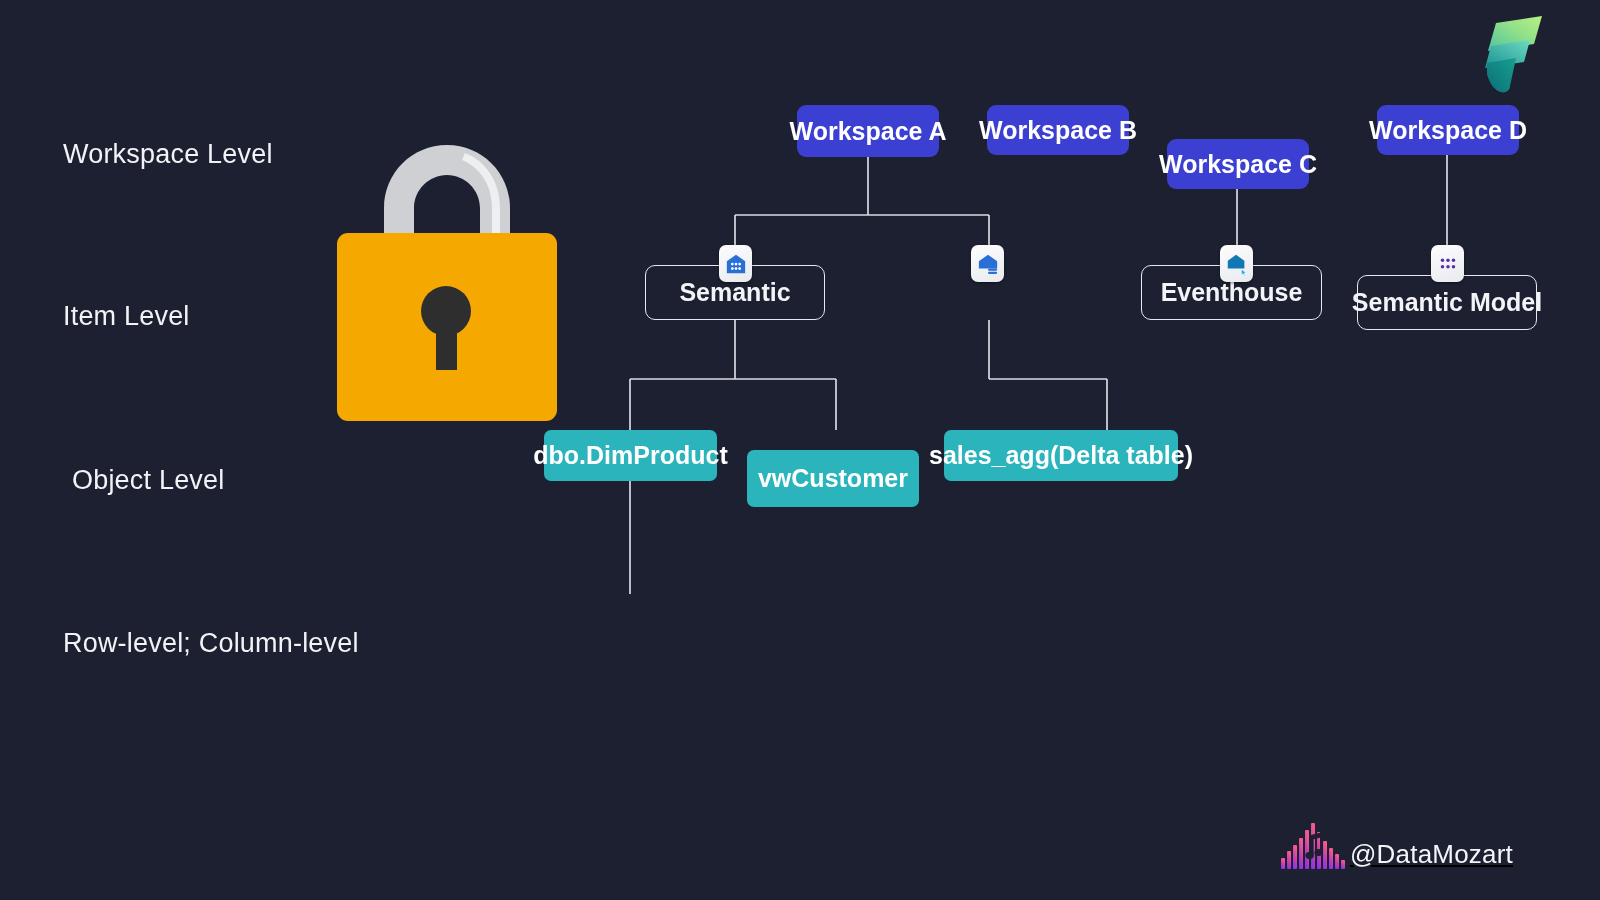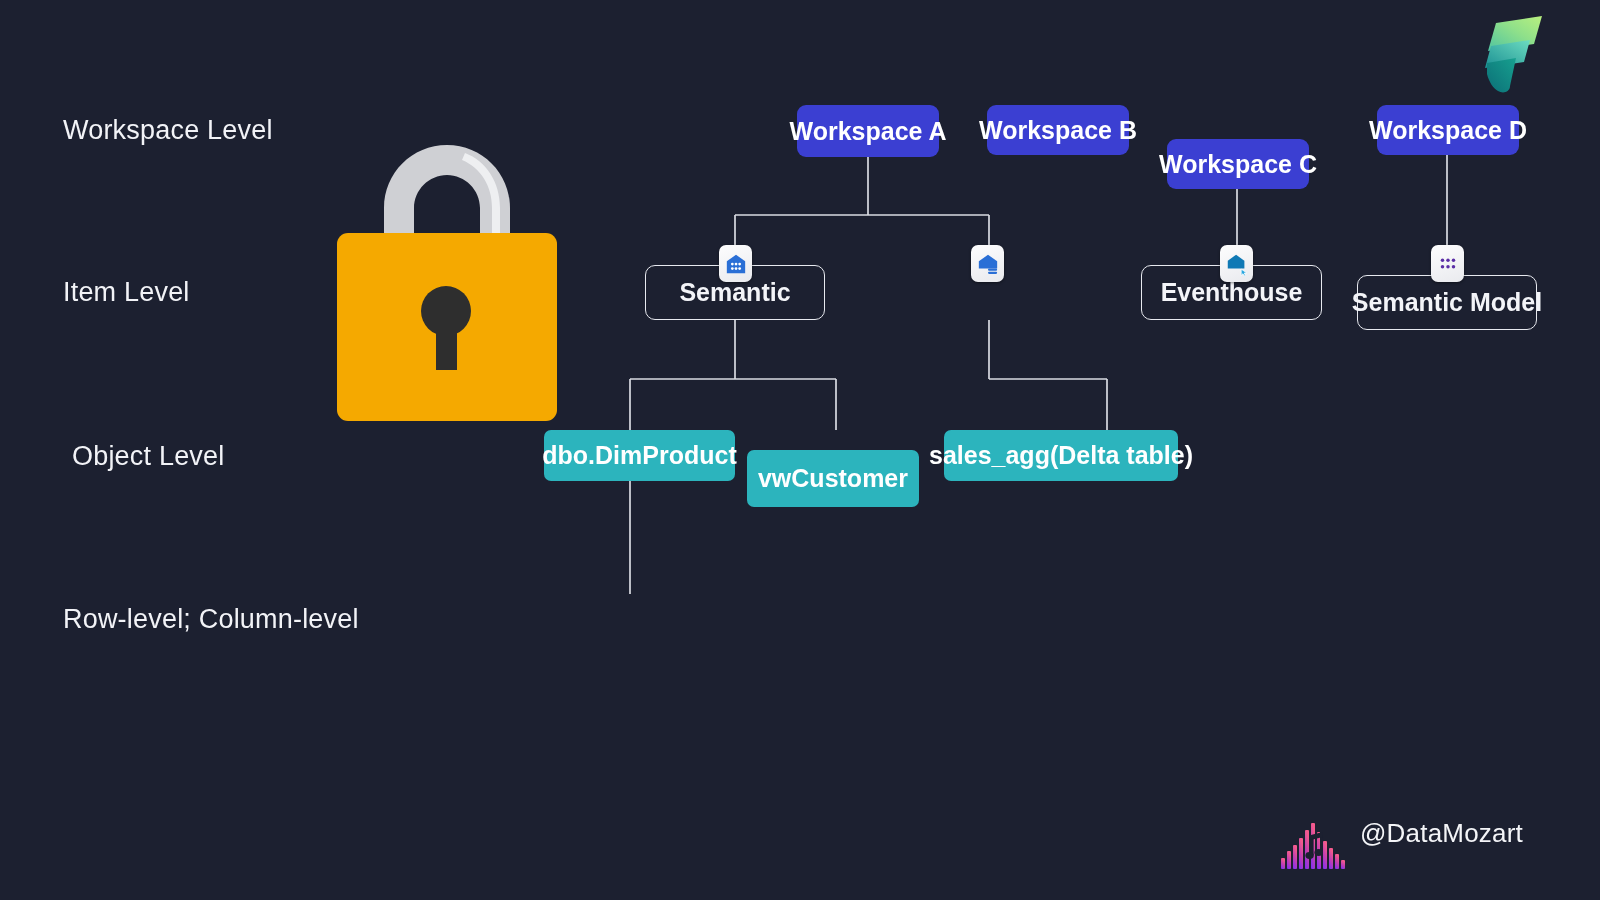--- a/index.html
+++ b/index.html
@@ -12,20 +12,21 @@
   #stage { position:relative; width:1600px; height:900px; background:#1c2030; }
 
   
   #wires { position:absolute; left:0; top:0; width:1600px; height:900px; z-index:1; }
 
   
   .level-label{
     position:absolute; z-index:4;
     color:#f2f3f7; font-size:27px; font-weight:400; letter-spacing:.2px;
     white-space:nowrap;
+    margin-top:24px;
   }
 
   
   .node{
     position:absolute; z-index:3;
     display:flex; align-items:center; justify-content:center;
     text-align:center; color:#ffffff;
     border-radius:8px; font-size:25px; font-weight:700;
     white-space:nowrap; padding:0 10px;
   }
@@ -49,21 +50,21 @@
 
   
   #padlock{ position:absolute; z-index:2; }
 
   
   #fabric-logo{ position:absolute; z-index:6; }
 
   
   #brand{
     position:absolute; z-index:6;
-    display:flex; align-items:flex-start; gap:10px;
+    display:flex; align-items:flex-end; gap:0;text-decoration:underline;
   }
   #brand-name{
     color:#f4f5f8; font-size:26px; font-weight:400; letter-spacing:.2px;
   }
 </style>
 </head>
 <body>
 
 <div id="stage">
 
@@ -168,21 +169,21 @@
         <circle cx="6" cy="8" r="1.9"></circle>
           <circle cx="12" cy="8" r="1.9"></circle>
           <circle cx="18" cy="8" r="1.9"></circle>
         <circle cx="6" cy="15" r="1.9"></circle>
           <circle cx="12" cy="15" r="1.9"></circle>
           <circle cx="18" cy="15" r="1.9"></circle>
       </g>
     </svg>
   </div>
 
-  <div class="node object" style="left:544px; top:430px; width:191px; height:51px;">
+  <div class="node object" style="left:544px; top:430px; width:173px; height:51px;">
     <span>dbo.DimProduct</span>
   </div>
   <div class="node object" style="left:747px; top:430px; width:172px; height:57px;margin-top:20px;">
     <span>vwCustomer</span>
   </div>
   <div class="node object" style="left:944px; top:430px; width:234px; height:51px;">
     <span>sales_agg(Delta table)</span>
   </div>
 
 

